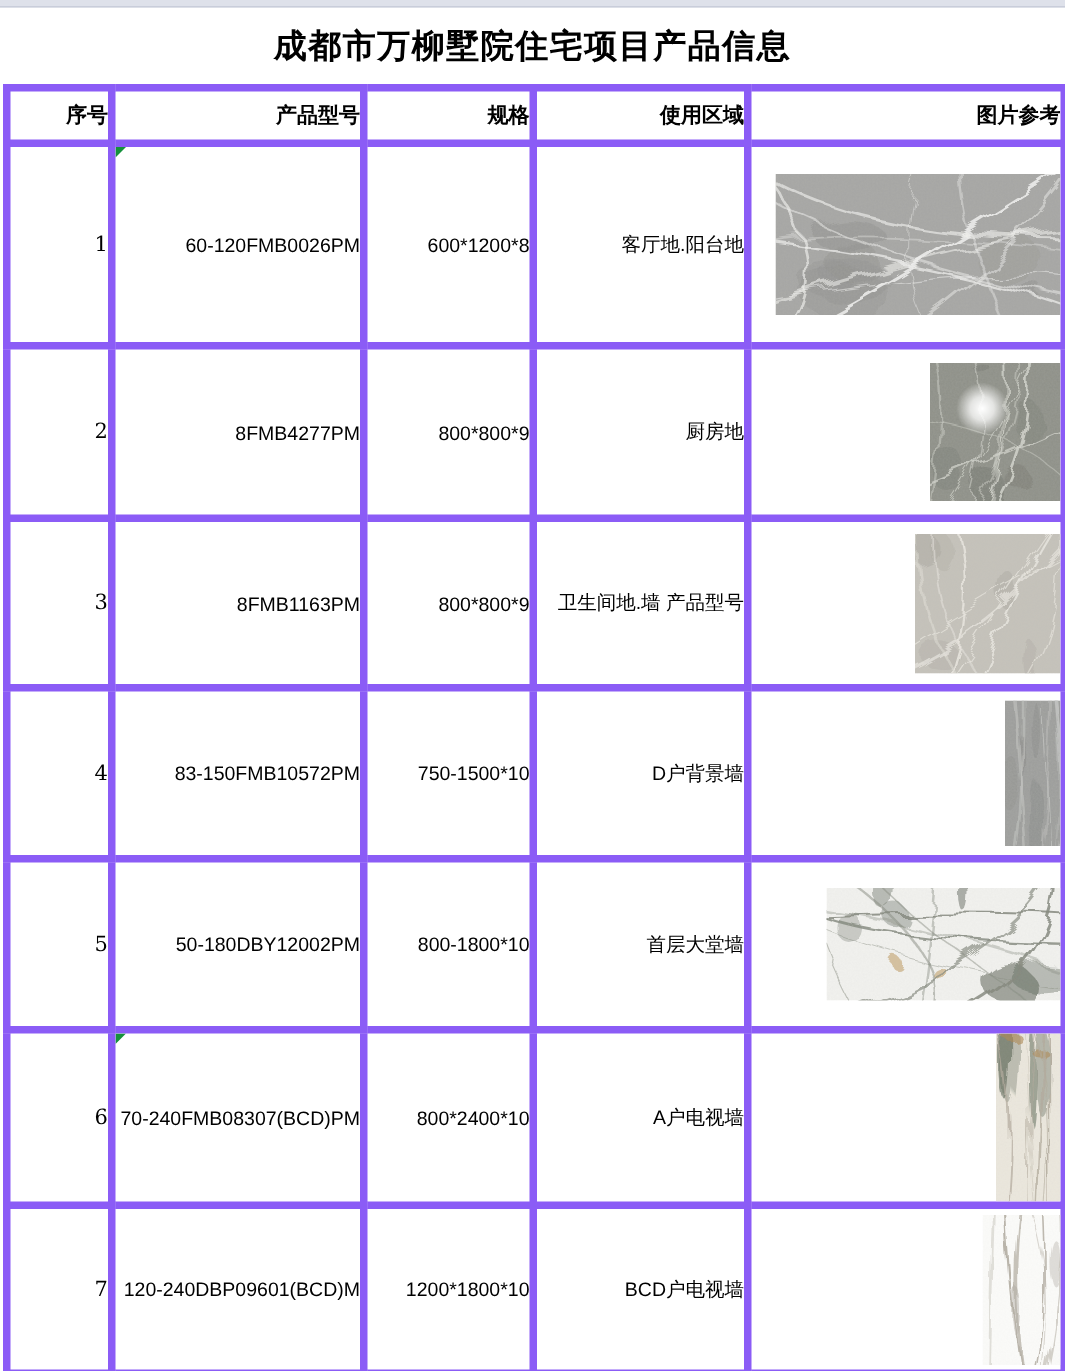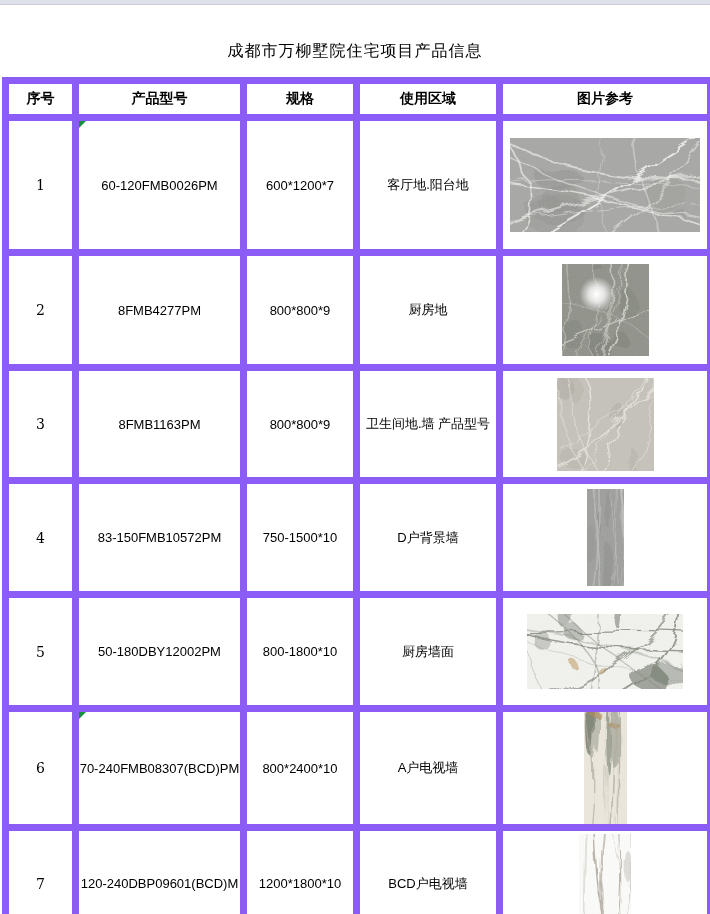--- a/index.html
+++ b/index.html
@@ -1,21 +1,21 @@
 <!DOCTYPE html>
 <html><head>
 <meta charset="utf-8">
 <style>
   html,body{margin:0;padding:0;background:#ffffff;}
   body{width:710px;height:914px;overflow:hidden;font-family:"Liberation Sans",sans-serif;color:#000;}
   .top-strip{height:5px;width:710px;background:#dee1ea;border-bottom:1px solid #c9cdda;box-sizing:border-box;}
   .title{height:51px;display:flex;align-items:center;justify-content:center;
-         font-family:"Liberation Serif",serif;font-weight:normal;font-size:16px;letter-spacing:1px;margin-top:21px;}
+         font-family:"Liberation Serif",serif;font-weight:bold;font-size:22px;letter-spacing:1px;}
   table{border-collapse:collapse;table-layout:fixed;margin-left:2px;width:707px;}
-  th,td{border:7px solid #8b5cf6;text-align:center;vertical-align:middle;padding:0;overflow:hidden;}
+  th,td{border:5px solid #8b5cf6;text-align:right;vertical-align:middle;padding:0;overflow:hidden;}
   thead tr{height:37px;}
   th{font-size:14px;font-weight:bold;}
   tbody tr{height:114px;}
   tbody tr:nth-child(1){height:135px;}
   tbody tr:nth-child(2){height:115px;}
   tbody tr:nth-child(3){height:113px;}
   tbody tr:nth-child(7){height:112px;}
   .c-no{font-family:"DejaVu Serif","Liberation Serif",serif;font-size:14px;}
   .c-model,.c-spec,.c-area{font-size:13px;white-space:nowrap;}
   .c-model{position:relative;}
@@ -51,21 +51,21 @@
   <tbody>
       <tr>
     <td class="c-no">
       <span>1</span>
     </td>
     <td class="c-model flagged">
       <span class="flag"></span>
       <span>60-120FMB0026PM</span>
     </td>
     <td class="c-spec">
-      <span>600*1200*7</span>
+      <span>600*1200*8</span>
     </td>
     <td class="c-area">
       <span>客厅地.阳台地</span>
     </td>
     <td class="c-img">
       <div class="tile"><svg width="190" height="94">
               <defs>
                 <filter id="d0" x="-25%" y="-25%" width="150%" height="150%">
                   <feTurbulence type="fractalNoise" baseFrequency="0.025 0.04" numOctaves="3" seed="3" result="n"></feTurbulence>
                   <feDisplacementMap in="SourceGraphic" in2="n" scale="16"></feDisplacementMap>
@@ -263,21 +263,21 @@
       <span>5</span>
     </td>
     <td class="c-model">
       
       <span>50-180DBY12002PM</span>
     </td>
     <td class="c-spec">
       <span>800-1800*10</span>
     </td>
     <td class="c-area">
-      <span>厨房墙面</span>
+      <span>首层大堂墙</span>
     </td>
     <td class="c-img">
       <div class="tile"><svg width="156" height="75">
               <defs>
                 <filter id="d4" x="-25%" y="-25%" width="150%" height="150%">
                   <feTurbulence type="fractalNoise" baseFrequency="0.025 0.04" numOctaves="3" seed="21" result="n"></feTurbulence>
                   <feDisplacementMap in="SourceGraphic" in2="n" scale="16"></feDisplacementMap>
                 </filter>
                 <filter id="g4">
                   <feTurbulence type="fractalNoise" baseFrequency="0.8" numOctaves="2" seed="61" result="t"></feTurbulence>

